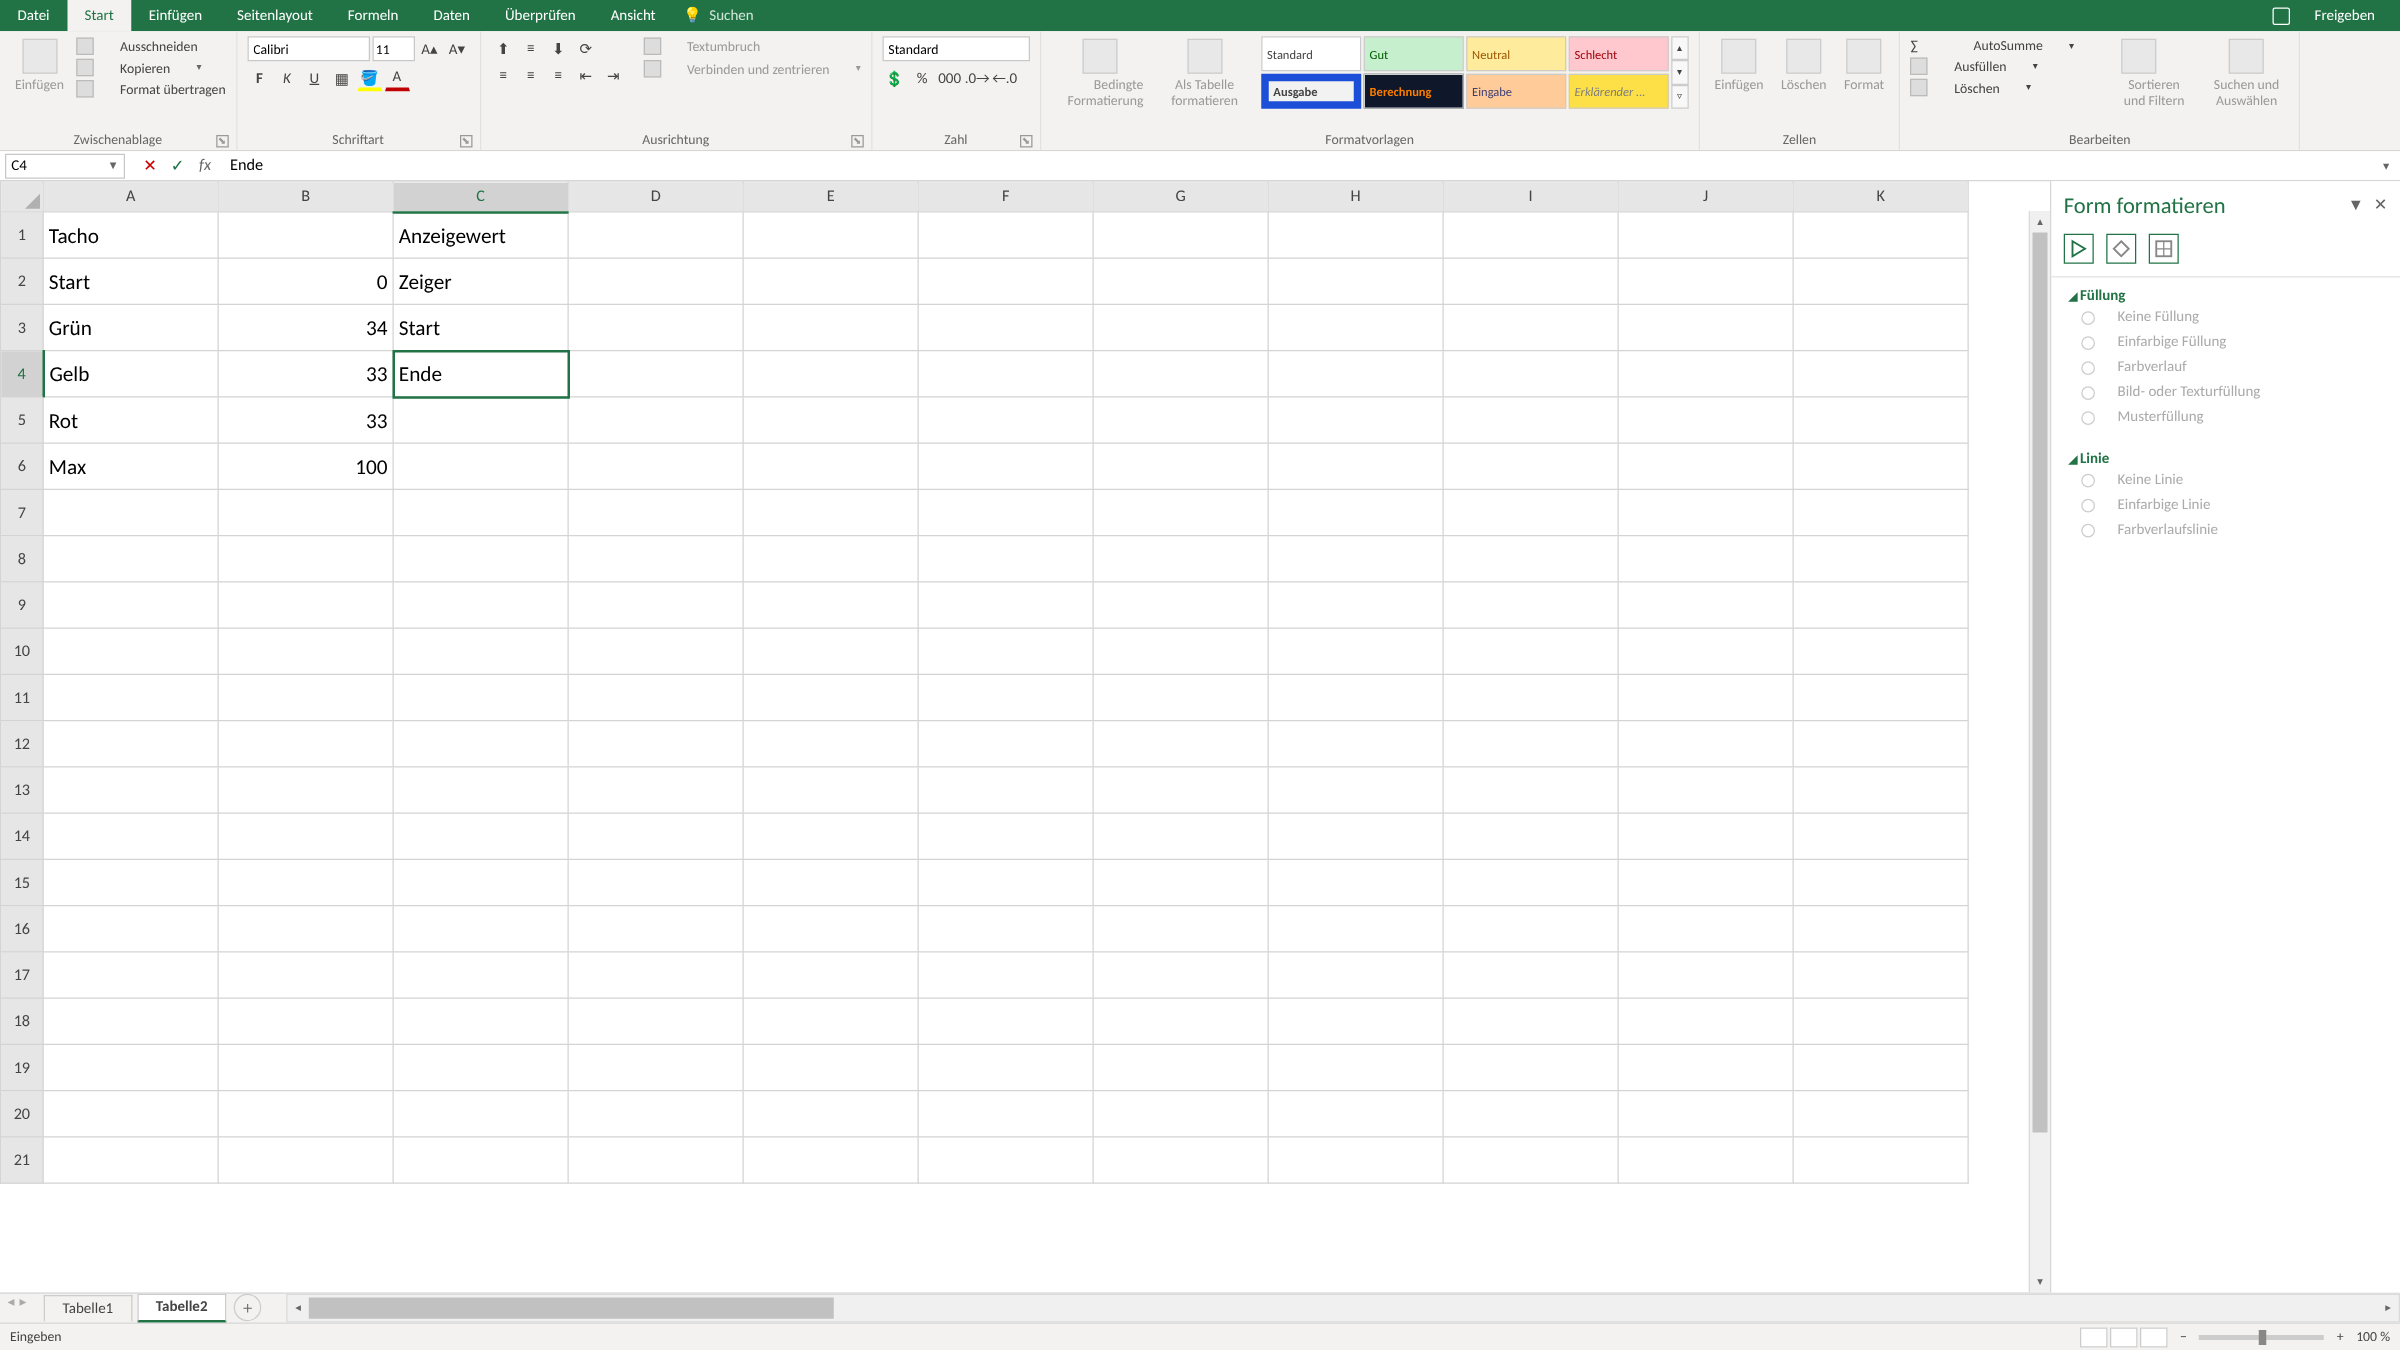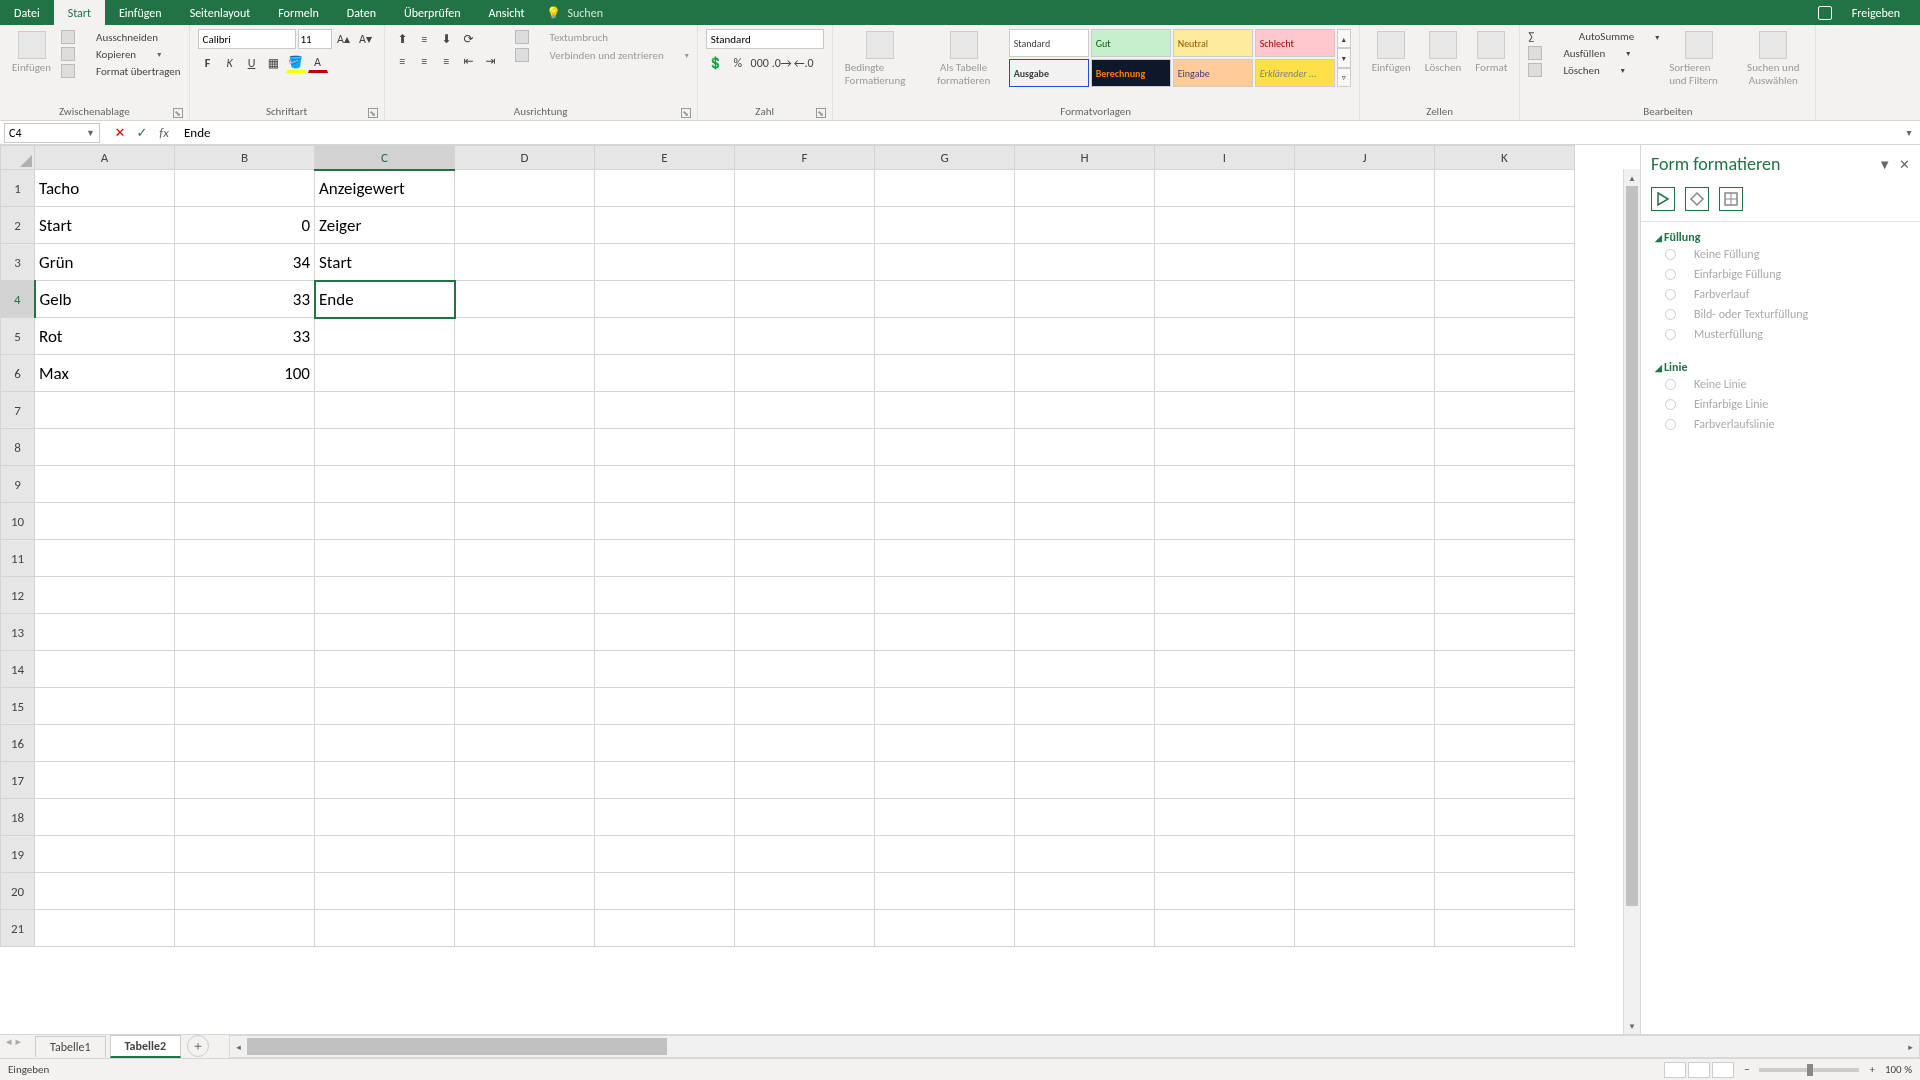--- a/index.html
+++ b/index.html
@@ -40,21 +40,21 @@
 
 .num-select { width: 118px; height: 20px; border: 1px solid #c8c8c8; background: #fff; font-size: 11px; padding: 0 4px; }
 
 
 .styles-gallery { display: grid; grid-template-columns: repeat(4, 80px) 14px; grid-template-rows: 28px 28px; gap: 2px; }
 .style-cell { border: 1px solid #ccc; background: #fde047; font-size: 10px; display: flex; align-items: center; padding: 0 4px; overflow: hidden; white-space: nowrap; }
 .style-cell.normal { background: #fff; }
 .style-cell.gut { background: #c6efce; color: #006100; }
 .style-cell.neutral { background: #ffeb9c; color: #9c5700; }
 .style-cell.schlecht { background: #ffc7ce; color: #9c0006; }
-.style-cell.ausgabe { background: #f2f2f2; border: 1px solid #1d4ed8; font-weight: bold; }
+.style-cell.ausgabe { background: #f2f2f2; border: 6px solid #1d4ed8; font-weight: bold; }
 .style-cell.berechnung { background: #0f172a; color: #fa7d00; font-weight: bold; }
 .style-cell.eingabe { background: #ffcc99; color: #3f3f76; }
 .style-cell.erklar { color: #7f7f7f; font-style: italic; }
 .gallery-more { grid-row: span 2; display: flex; flex-direction: column; }
 .gallery-more div { flex: 1; border: 1px solid #ccc; background: #f8f8f8; font-size: 8px; display: flex; align-items: center; justify-content: center; cursor: pointer; }
 
 
 .edit-col { display: flex; flex-direction: column; gap: 1px; }
 
 
@@ -258,21 +258,21 @@
         <span class="btn-sq">←.0</span>
       </div>
     </div>
     <div class="label"><span>Zahl</span><span class="dlg">⬊</span></div>
   </div>
 
   <div class="ribbon-group" style="flex:0 0 auto;">
     <div class="rg-body">
       <div class="big-btn">
           <div class="ico"></div>
-          <span style="max-width:70px;text-align:left;">Bedingte Formatierung</span>
+          <span style="max-width:70px;text-align:right;">Bedingte Formatierung</span>
         </div>
       <div class="big-btn">
           <div class="ico"></div>
           <span style="max-width:70px;text-align:center;">Als Tabelle formatieren</span>
         </div>
       <div class="styles-gallery">
         <div class="style-cell normal">Standard</div>
         <div class="style-cell gut">Gut</div>
         <div class="style-cell neutral">Neutral</div>
         <div class="style-cell schlecht">Schlecht</div>
@@ -318,21 +318,21 @@
             <span style="font-size:8px;"> ▾</span>
           </div>
         <div class="small-row">
             <span class="small-ico"></span>
             <span>Löschen</span>
             <span style="font-size:8px;"> ▾</span>
           </div>
       </div>
       <div class="big-btn">
           <div class="ico"></div>
-          <span style="max-width:60px;text-align:left;">Sortieren und Filtern</span>
+          <span style="max-width:60px;text-align:center;margin-left:24px;">Sortieren und Filtern</span>
         </div>
       <div class="big-btn">
           <div class="ico"></div>
           <span style="max-width:60px;text-align:center;">Suchen und Auswählen</span>
         </div>
     </div>
     <div class="label"><span>Bearbeiten</span></div>
   </div>
 
 </div>

